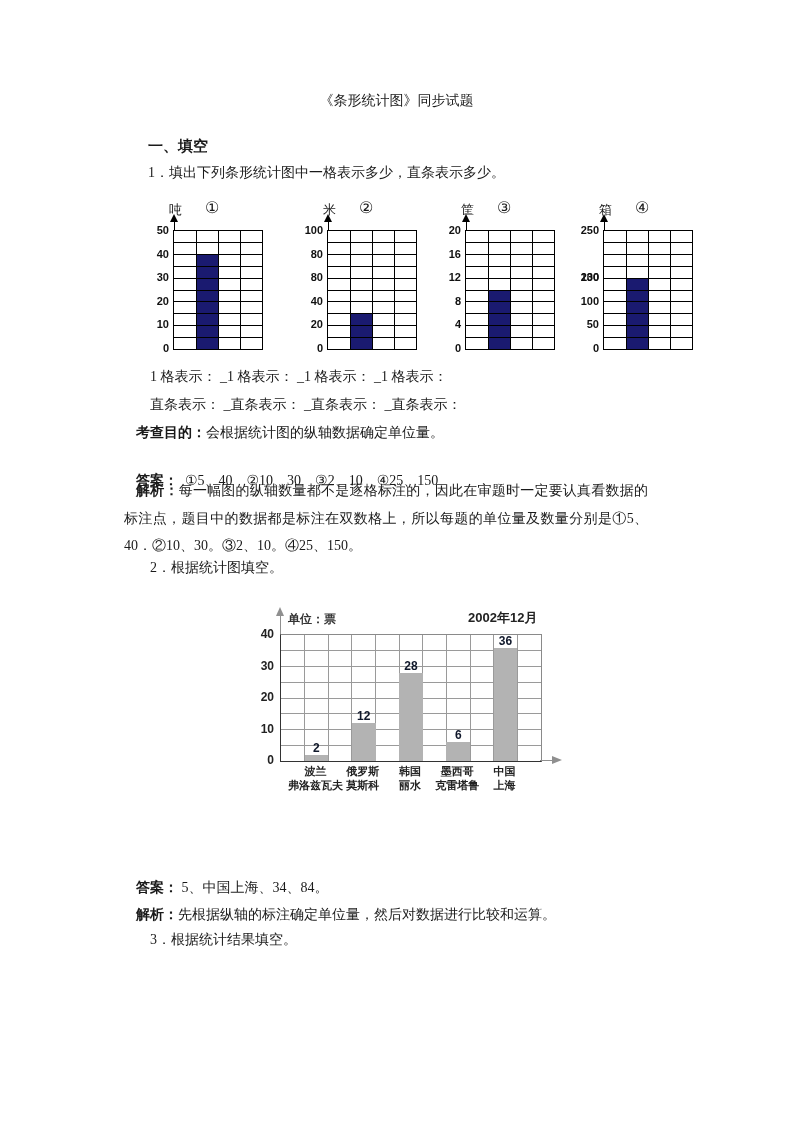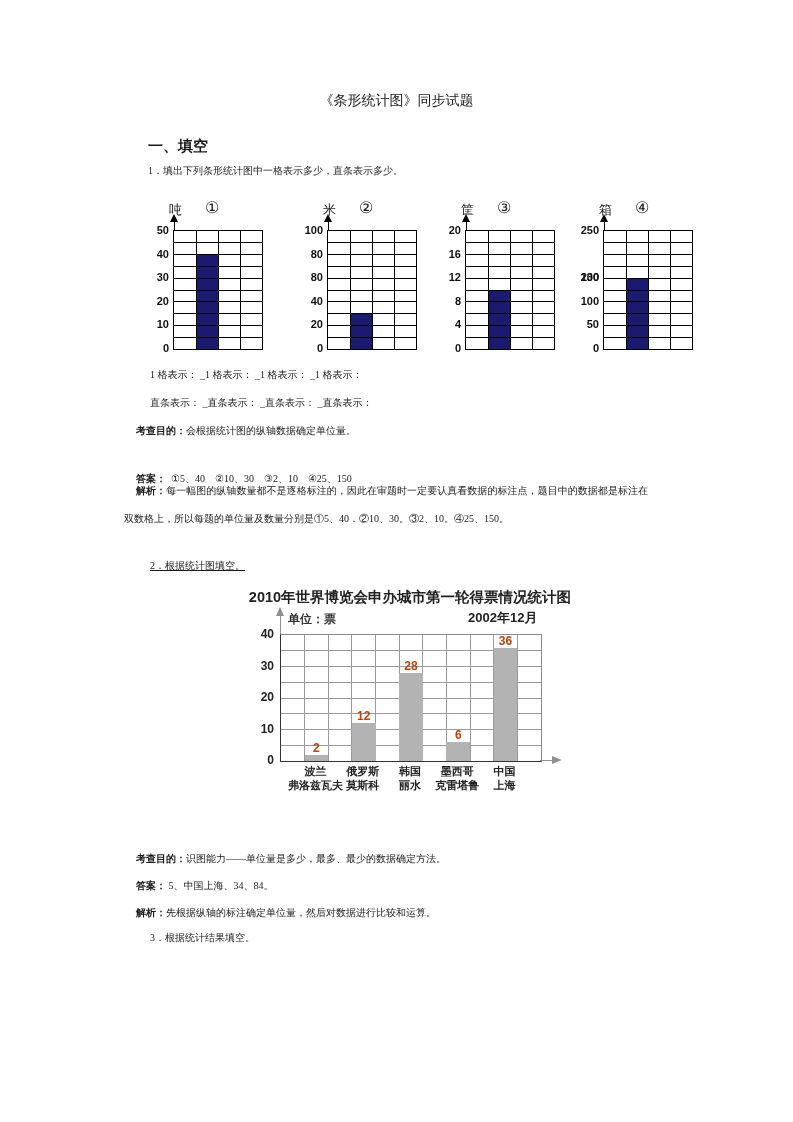--- a/index.html
+++ b/index.html
@@ -1,18 +1,18 @@
 <!DOCTYPE html>
 <html><head>
 <meta charset="utf-8">
 <style>
   html,body{margin:0;padding:0;background:#fff;}
   .page{position:relative;width:793px;height:1122px;background:#fff;overflow:hidden;
         font-family:"Liberation Serif",serif;color:#1a1a1a;}
-  .para{position:absolute;font-size:10px;white-space:nowrap;}
+  .para{position:absolute;font-size:14px;white-space:nowrap;}
   .pre{white-space:pre;}
   .wrap{white-space:normal;text-align:justify;line-height:27.5px;}
   .bold{font-weight:bold;}
   .doc-title{position:absolute;left:0;right:0;top:92px;text-align:center;font-size:14px;}
   .section-heading{position:absolute;left:148px;top:137px;font-size:15px;font-weight:bold;}
 
   
   .mini-chart{position:absolute;top:198px;width:132px;height:164px;}
   .mc-unit{position:absolute;left:26px;top:3px;font-size:13px;}
   .mc-num{position:absolute;left:62px;top:0;font-size:16px;}
@@ -37,21 +37,21 @@
   .expo-yarrow{position:absolute;left:276px;top:607px;width:0;height:0;
                border-left:4px solid transparent;border-right:4px solid transparent;
                border-bottom:9px solid #8f8f8f;}
   .expo-yarrow::after{content:"";position:absolute;left:-0.5px;top:8px;width:1px;height:19px;background:#8f8f8f;}
   .expo-plot{position:absolute;left:280px;top:634px;width:260px;height:126px;
              border:1px solid #8a8a8a;border-left-color:#333;border-bottom-color:#333;}
   .egl-v{position:absolute;top:0;bottom:0;width:1px;background:#9a9a9a;}
   .egl-h{position:absolute;left:0;right:0;height:1px;background:#9a9a9a;}
   .expo-bar{position:absolute;bottom:0;}
   .expo-val{position:absolute;text-align:center;font-family:"Liberation Sans",sans-serif;
-            font-weight:bold;font-size:12px;color:#c2410c;}
+            font-weight:bold;font-size:12px;color:#0f172a;}
   .expo-ytick{position:absolute;left:0;width:24px;text-align:right;
               font-family:"Liberation Sans",sans-serif;font-weight:bold;font-size:12px;color:#222;}
   .expo-yticks{position:absolute;left:250px;top:634px;width:24px;height:126px;}
   .expo-xarrow{position:absolute;left:540px;top:756px;width:22px;height:9px;}
   .expo-xarrow::before{content:"";position:absolute;left:0;top:4px;width:13px;height:1px;background:#8f8f8f;}
   .expo-xarrow::after{content:"";position:absolute;left:12px;top:0;width:0;height:0;
                border-top:4.5px solid transparent;border-bottom:4.5px solid transparent;
                border-left:10px solid #8f8f8f;}
   .expo-xlabels{position:absolute;left:280px;top:764px;width:280px;height:32px;}
   .expo-xlabel{position:absolute;width:84px;text-align:center;
@@ -178,23 +178,22 @@
         <div class="gl-h" style="top: 93.9px;"></div>
         <div class="gl-h" style="top: 105.7px;"></div>
       </div>
   </div>
 
   <div class="para pre" style="left:150px;top:368px;">1 格表示： _1 格表示： _1 格表示： _1 格表示：</div>
   <div class="para" style="left:136px;top:424px;"><span class="bold">考查目的：</span><span>会根据统计图的纵轴数据确定单位量。</span></div>
   <div class="para pre" style="left:150px;top:396px;">直条表示： _直条表示： _直条表示： _直条表示：</div>
   <div class="para pre" style="left:136px;top:472px;"><span class="bold">答案：</span><span>  ①5、40　②10、30　③2、10　④25、150</span></div>
   <div class="para wrap" style="left:124px;top:477px;width:524px;text-indent:12px;"><span class="bold">解析：</span><span>每一幅图的纵轴数量都不是逐格标注的，因此在审题时一定要认真看数据的标注点，题目中的数据都是标注在双数格上，所以每题的单位量及数量分别是①5、40．②10、30。③2、10。④25、150。</span></div>
-  <div class="para" style="left:150px;top:559px;text-decoration:underline;">2．根据统计图填空。</div>
-
-  <div class="expo-title">2010年世界博览会申办城市第一轮得票情况统计图</div>
+  <div class="para" style="left:150px;top:559px;">2．根据统计图填空。</div>
+
   <div class="expo-yarrow"></div>
   <div class="expo-unit">单位：票</div>
   <div class="expo-date">2002年12月</div>
   <div class="expo-yticks">
       <div class="expo-ytick" style="top: -7px;">40</div>
       <div class="expo-ytick" style="top: 24.5px;">30</div>
       <div class="expo-ytick" style="top: 56px;">20</div>
       <div class="expo-ytick" style="top: 87.5px;">10</div>
       <div class="expo-ytick" style="top: 119px;">0</div>
     </div>
@@ -244,18 +243,17 @@
       <div class="expo-xlabel" style="left: 135.273px;">
         <div>墨西哥</div>
         <div>克雷塔鲁</div>
       </div>
       <div class="expo-xlabel" style="left: 182.545px;">
         <div>中国</div>
         <div>上海</div>
       </div>
     </div>
 
-  <div class="para" style="left:136px;top:852px;"><span class="bold">考查目的：</span><span>识图能力——单位量是多少，最多、最少的数据确定方法。</span></div>
   <div class="para pre" style="left:136px;top:879px;"><span class="bold">答案：</span><span> 5、中国上海、34、84。</span></div>
   <div class="para" style="left:136px;top:906px;"><span class="bold">解析：</span><span>先根据纵轴的标注确定单位量，然后对数据进行比较和运算。</span></div>
   <div class="para" style="left:150px;top:931px;">3．根据统计结果填空。</div>
 
 </div>
 
 </body></html>

